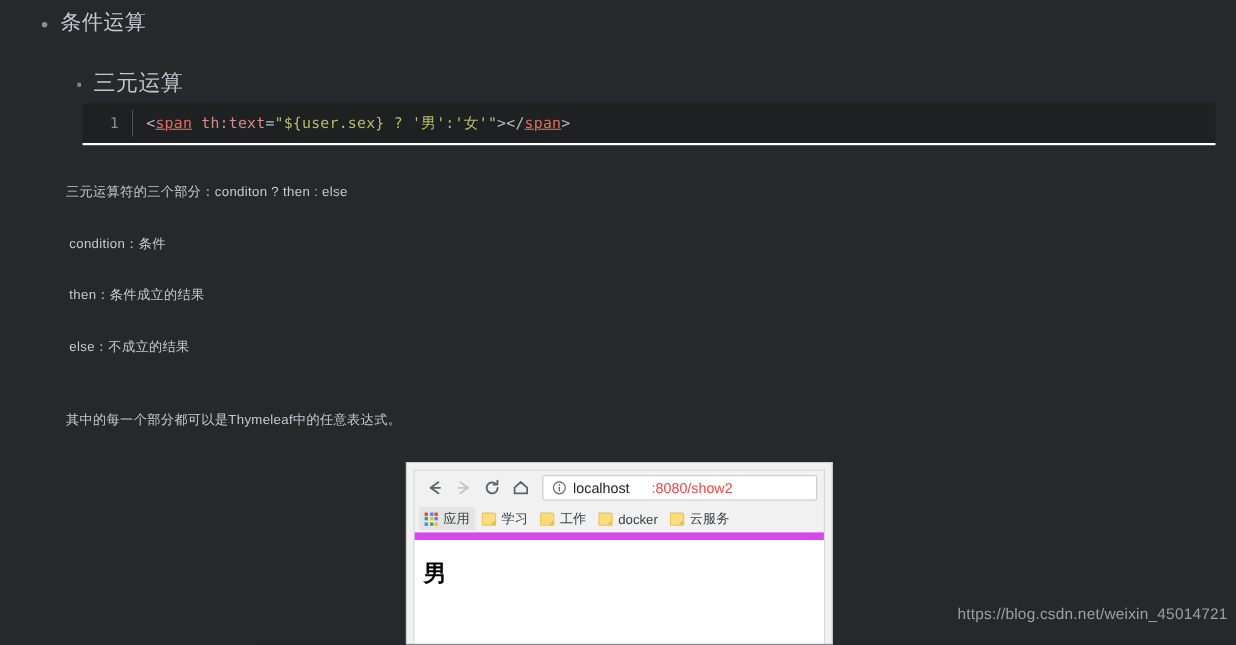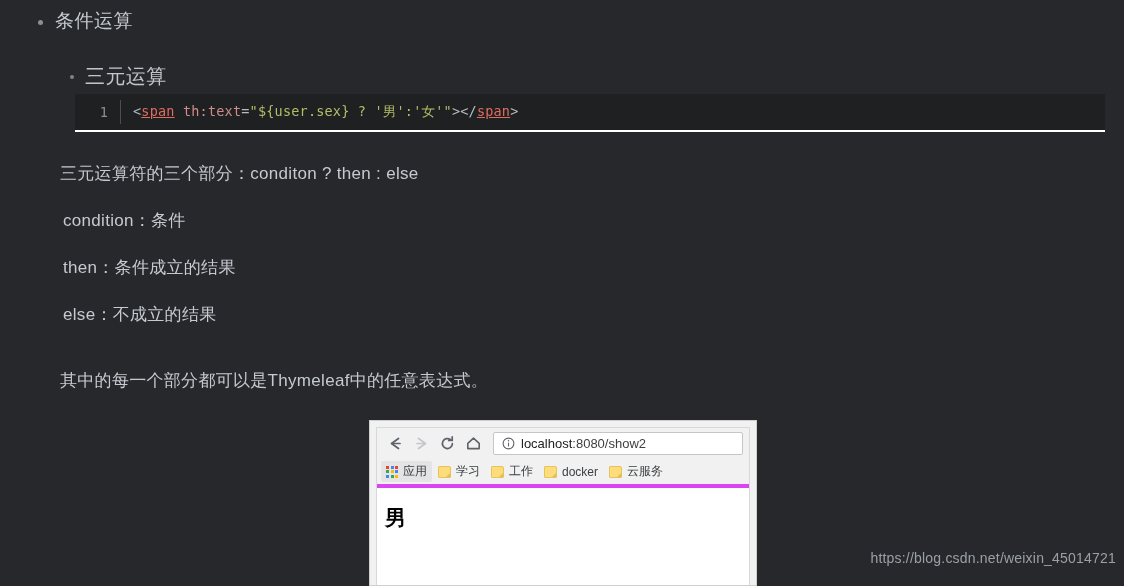--- a/index.html
+++ b/index.html
@@ -98,21 +98,21 @@
   .tok-punct { color: #b7bcc2; }
   .tok-tag   { color: #e06c5f; text-decoration: underline; }
   .tok-attr  { color: #d08b8b; text-align: right; }
   .tok-str   { color: #b5bd68; }
   .tok-op    { color: #b7bcc2; }
 
   
   .para {
     position: absolute;
     color: #c5cad0;
-    font-size: 17px;
+    font-size: 12px;
     line-height: 22px;
     letter-spacing: 0.3px;
     white-space: nowrap;
   }
   .p1 { left: 60px; top: 163px; }
   .p2 { left: 63px; top: 210px; }
   .p3 { left: 63px; top: 257px; }
   .p4 { left: 63px; top: 304px; }
   .p5 { left: 60px; top: 350px; margin-top: 20px; }
 
@@ -169,28 +169,28 @@
     box-sizing: border-box;
   }
   .info-icon { flex: 0 0 auto; margin-right: 6px; display:flex; }
   .url-text {
     font-size: 13px;
     color: #202124;
     font-family: "Liberation Sans", sans-serif;
     white-space: nowrap;
     overflow: hidden;
   }
-  .url-text .dim { color: #404040; }
+  .url-text .dim { color: #ef4444; padding-left: 20px; }
 
   .bookmarks {
     height: 25px;
     display: flex;
     align-items: center;
     padding: 0 4px;
-    border-bottom: 4px solid #d946ef;
+    border-bottom: 7px solid #d946ef;
     flex: 0 0 auto;
   }
   .bm {
     display: flex;
     align-items: center;
     padding: 2px 5px;
     margin-right: 1px;
     border-radius: 2px;
     flex: 0 0 auto;
   }

